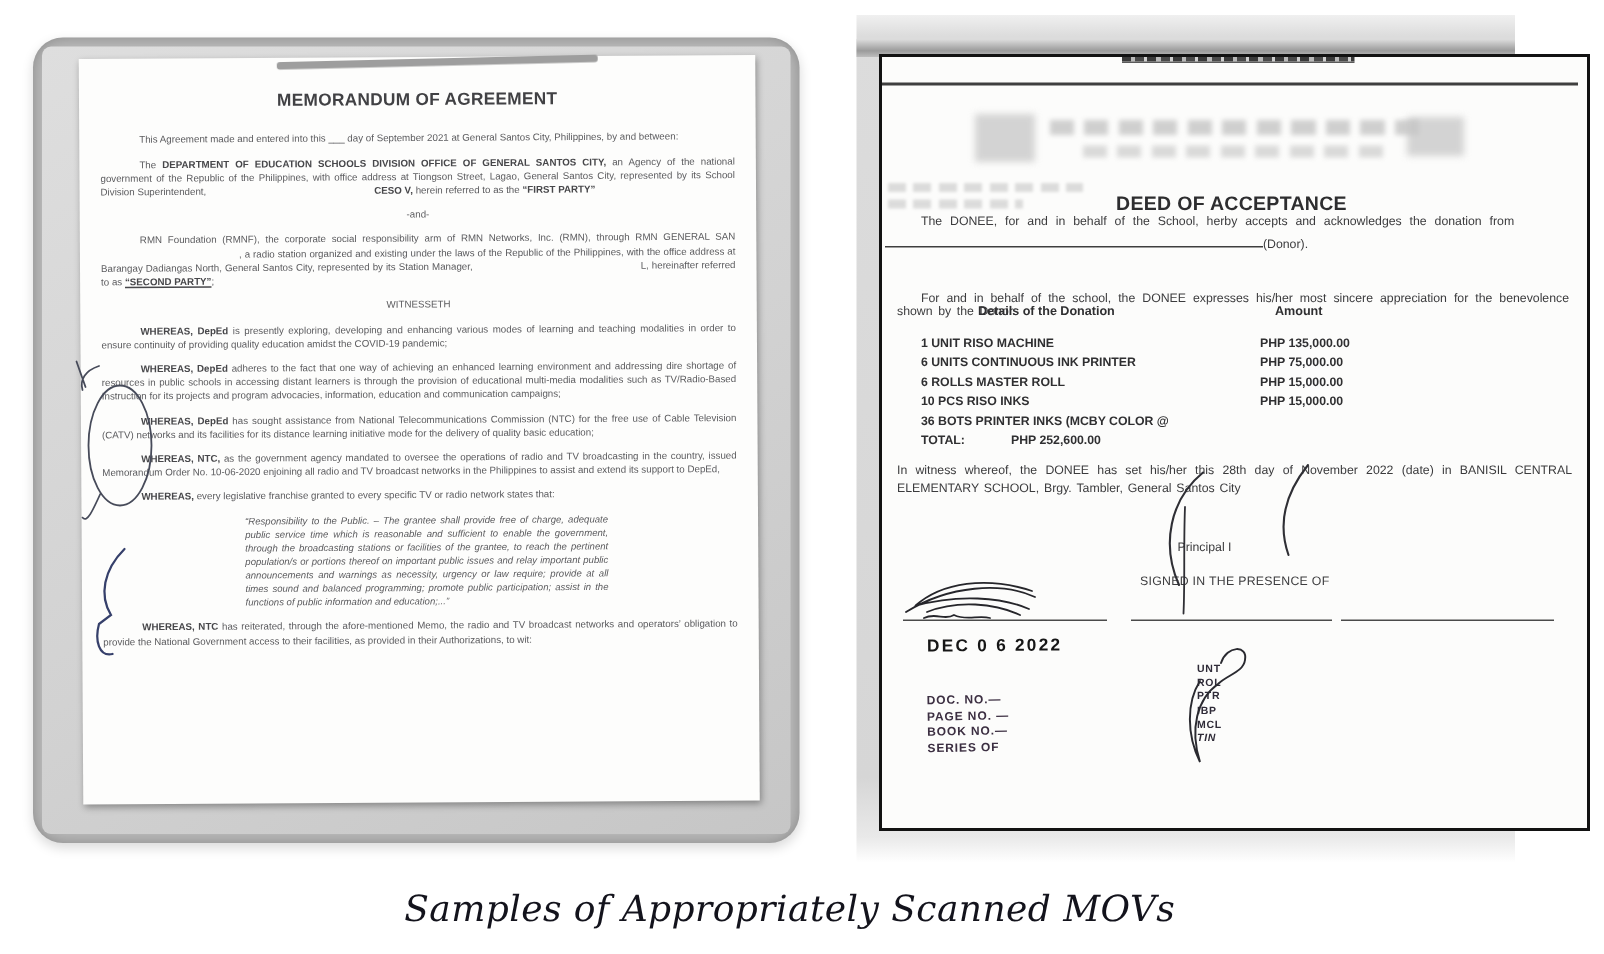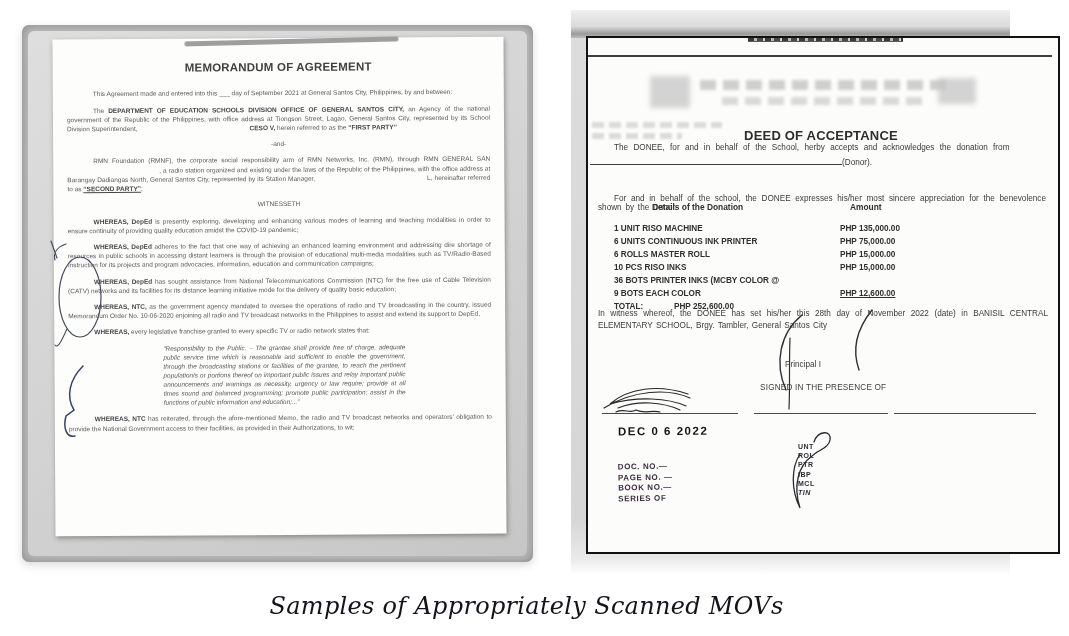--- a/index.html
+++ b/index.html
@@ -2,21 +2,21 @@
 <html><head>
 <meta charset="utf-8">
 <style>
   * { box-sizing: border-box; margin: 0; padding: 0; }
   html,body { background:#fff; }
   body { font-family: "Liberation Sans", sans-serif; }
   .canvas { position:relative; width:1069px; height:636px; background:#fff; overflow:hidden; }
 
   
   .moa-frame { position:absolute; left:22px; top:25px; width:511px; height:537px;
-    background:#bdbdbd; border-radius:7px;
+    background:#bdbdbd; border-radius:20px;
     box-shadow: inset 0 0 12px rgba(0,0,0,.30), 0 3px 8px rgba(0,0,0,.15); }
   .moa-mat { position:absolute; inset:6px; border-radius:6px;
     background: linear-gradient(150deg,#dedede 0%, #d2d2d2 55%, #c6c6c6 100%); }
   .moa-page { position:absolute; left:32px; top:13px; width:451px; height:497px;
     background:#fdfdfc; transform:rotate(-0.35deg);
     box-shadow: 1px 2px 5px rgba(0,0,0,.35); }
   .scan-band { position:absolute; left:132px; top:1px; width:214px; height:5px;
     background:#9e9e9e; transform:rotate(-1deg); border-radius:2px; filter:blur(.5px); }
   .moa-content { position:absolute; inset:0; padding:0 14px; font-size:6.5px;
     line-height:1.42; color:#5b5b5e; text-align:justify; }
@@ -139,21 +139,20 @@
       <div class="abs donor-row"><span class="blank-underline"></span><span>(Donor).</span></div>
       <div class="abs deed-p2">For and in behalf of the school, the DONEE expresses his/her most sincere appreciation for the benevolence shown by the Donor.</div>
       <div class="abs th th1">Details of the Donation</div>
       <div class="abs th th2">Amount</div>
       <div class="abs t-rows">
         <div><span class="t-item">1 UNIT RISO MACHINE</span><span>PHP 135,000.00</span></div>
         <div><span class="t-item">6 UNITS CONTINUOUS INK PRINTER</span><span>PHP 75,000.00</span></div>
         <div><span class="t-item">6 ROLLS MASTER ROLL</span><span>PHP 15,000.00</span></div>
         <div><span class="t-item">10 PCS RISO INKS</span><span>PHP 15,000.00</span></div>
         <div><span class="t-item">36 BOTS PRINTER INKS (MCBY COLOR @</span><span></span></div>
-        <div><span class="t-item">9 BOTS EACH COLOR</span><span class="t-amt-underline">PHP 12,600.00</span></div>
         <div class="t-total"><span class="t-total-label">TOTAL:</span><span>PHP 252,600.00</span></div>
       </div>
       <div class="abs witness">In witness whereof, the DONEE has set his/her this 28th day of November 2022 (date) in BANISIL CENTRAL ELEMENTARY SCHOOL, Brgy. Tambler, General Santos City</div>
       <div class="abs principal">Principal I</div>
       <div class="abs signed">SIGNED IN THE PRESENCE OF</div>
       <div class="abs sig-line sl1"></div>
       <div class="abs sig-line sl2"></div>
       <div class="abs sig-line sl3"></div>
       <div class="abs date-stamp">DEC 0 6 2022</div>
       <div class="abs notary">

